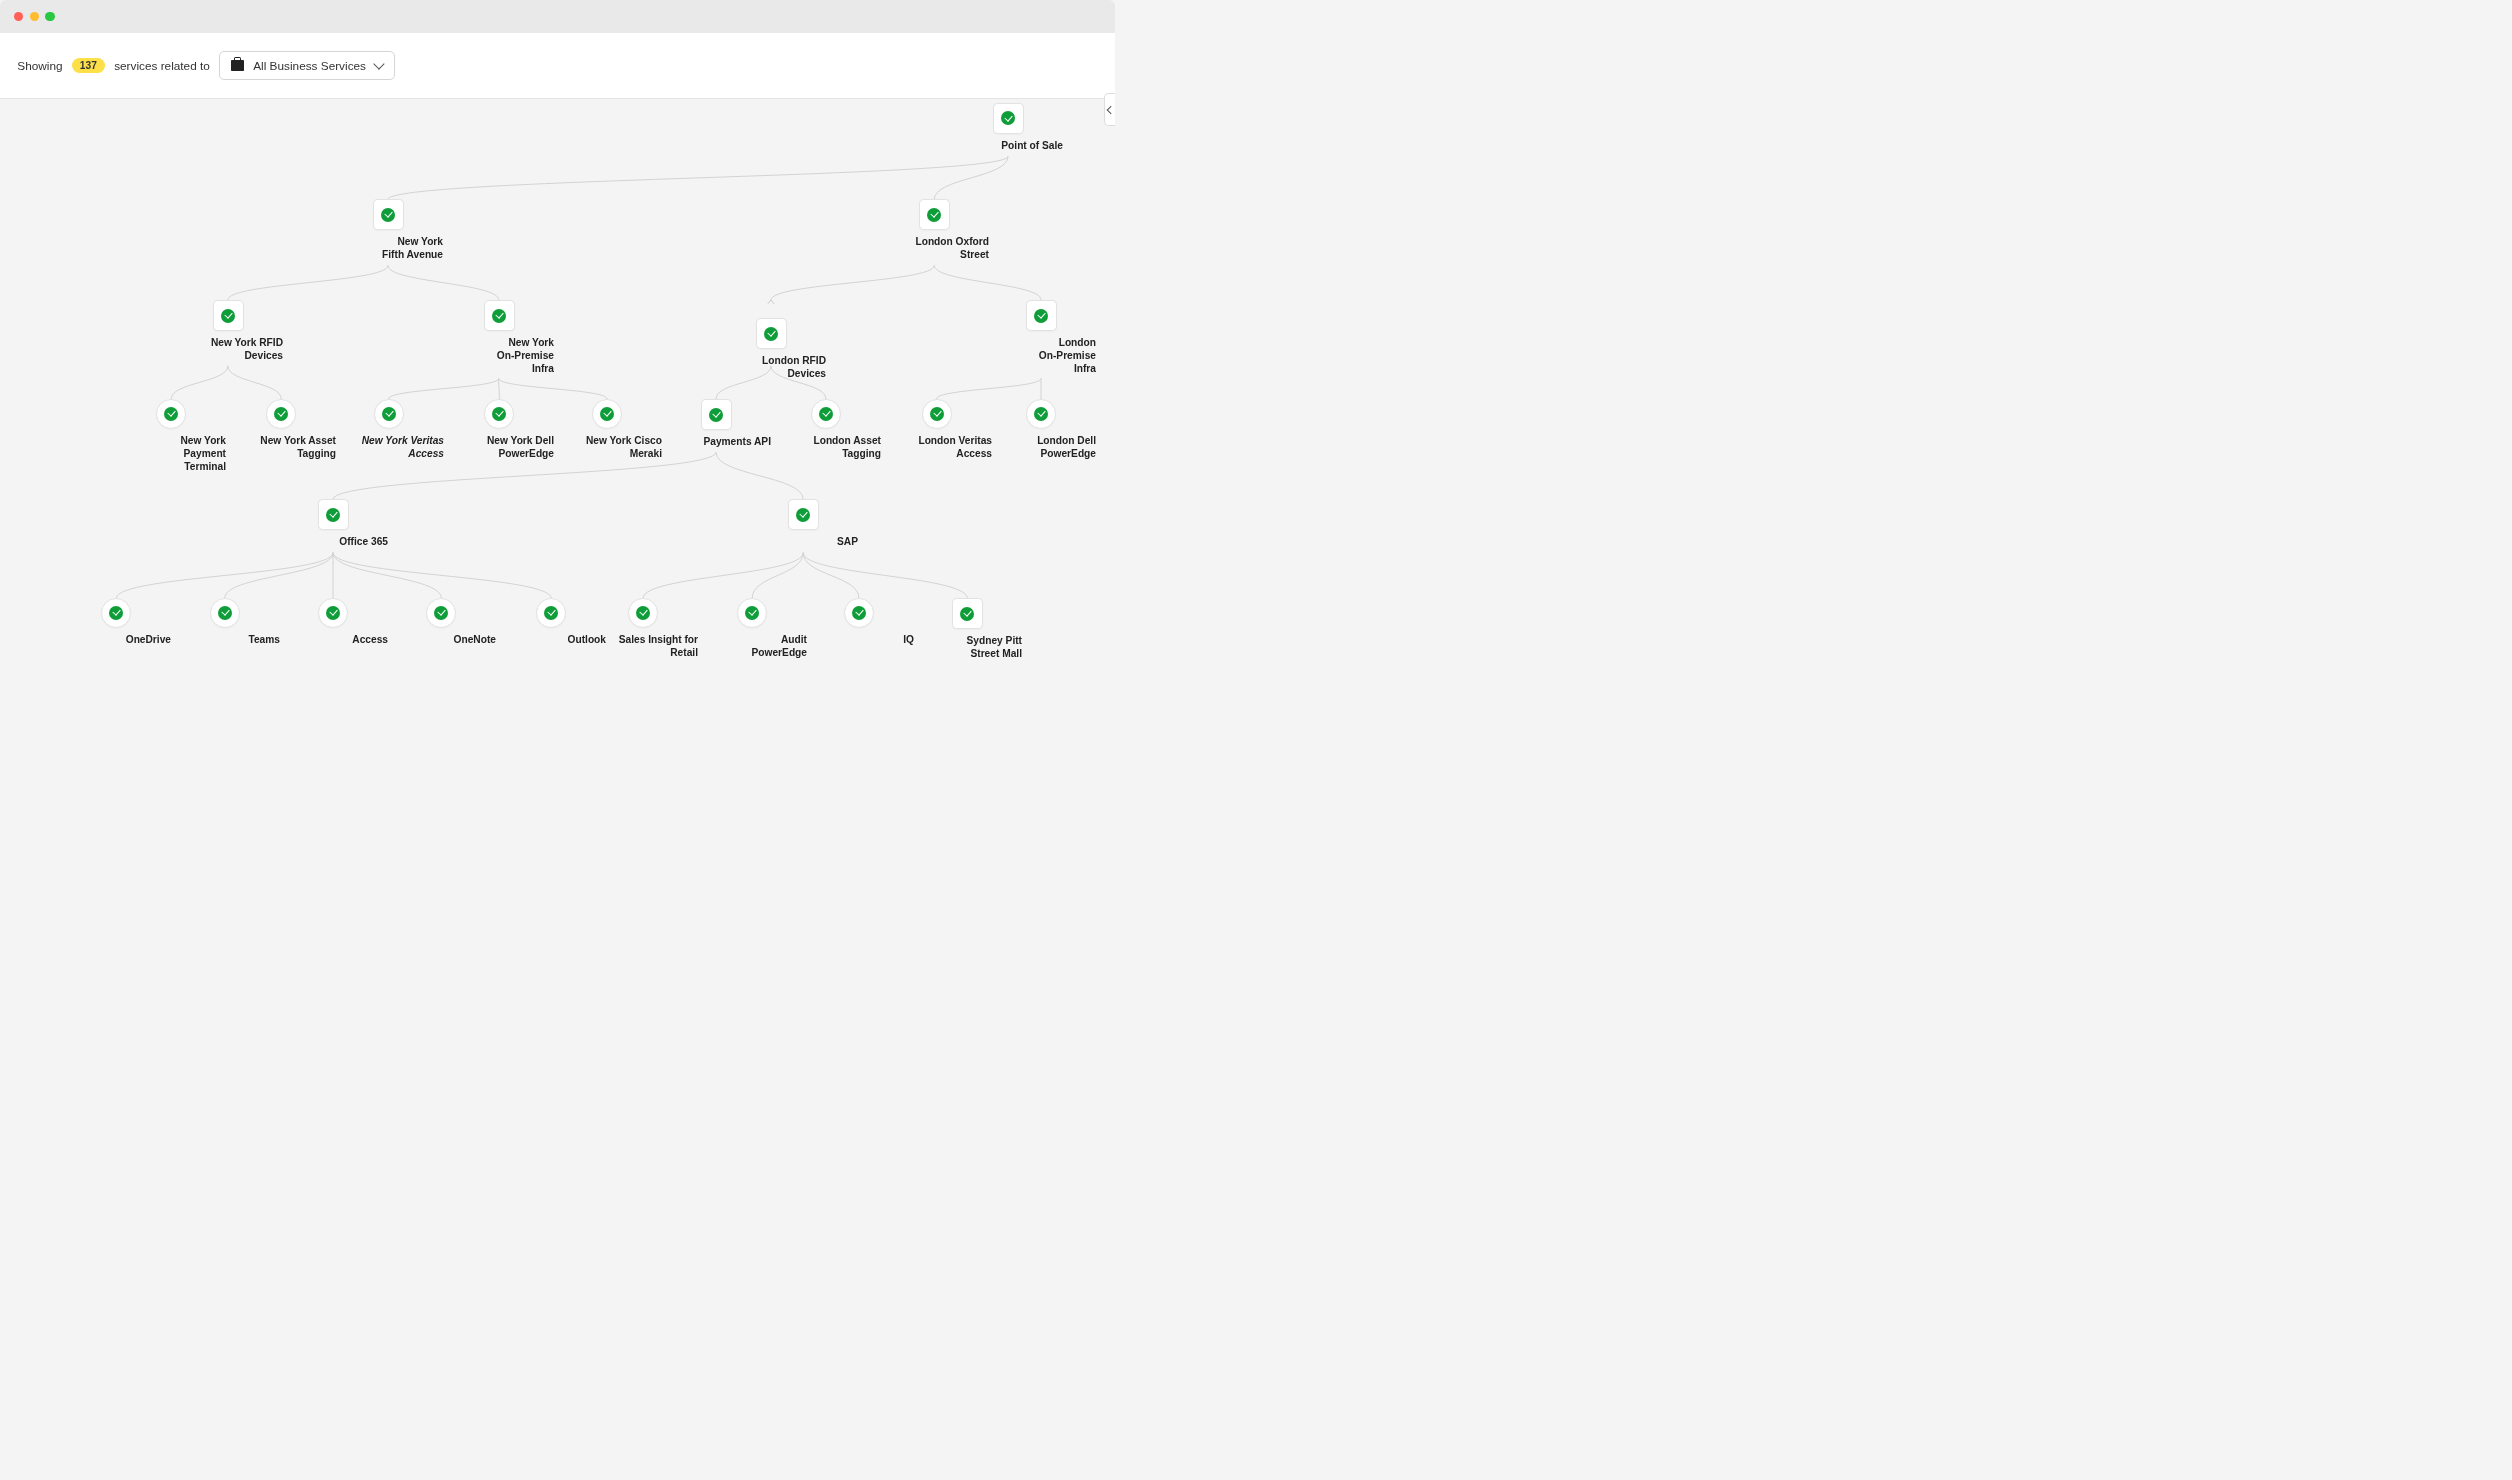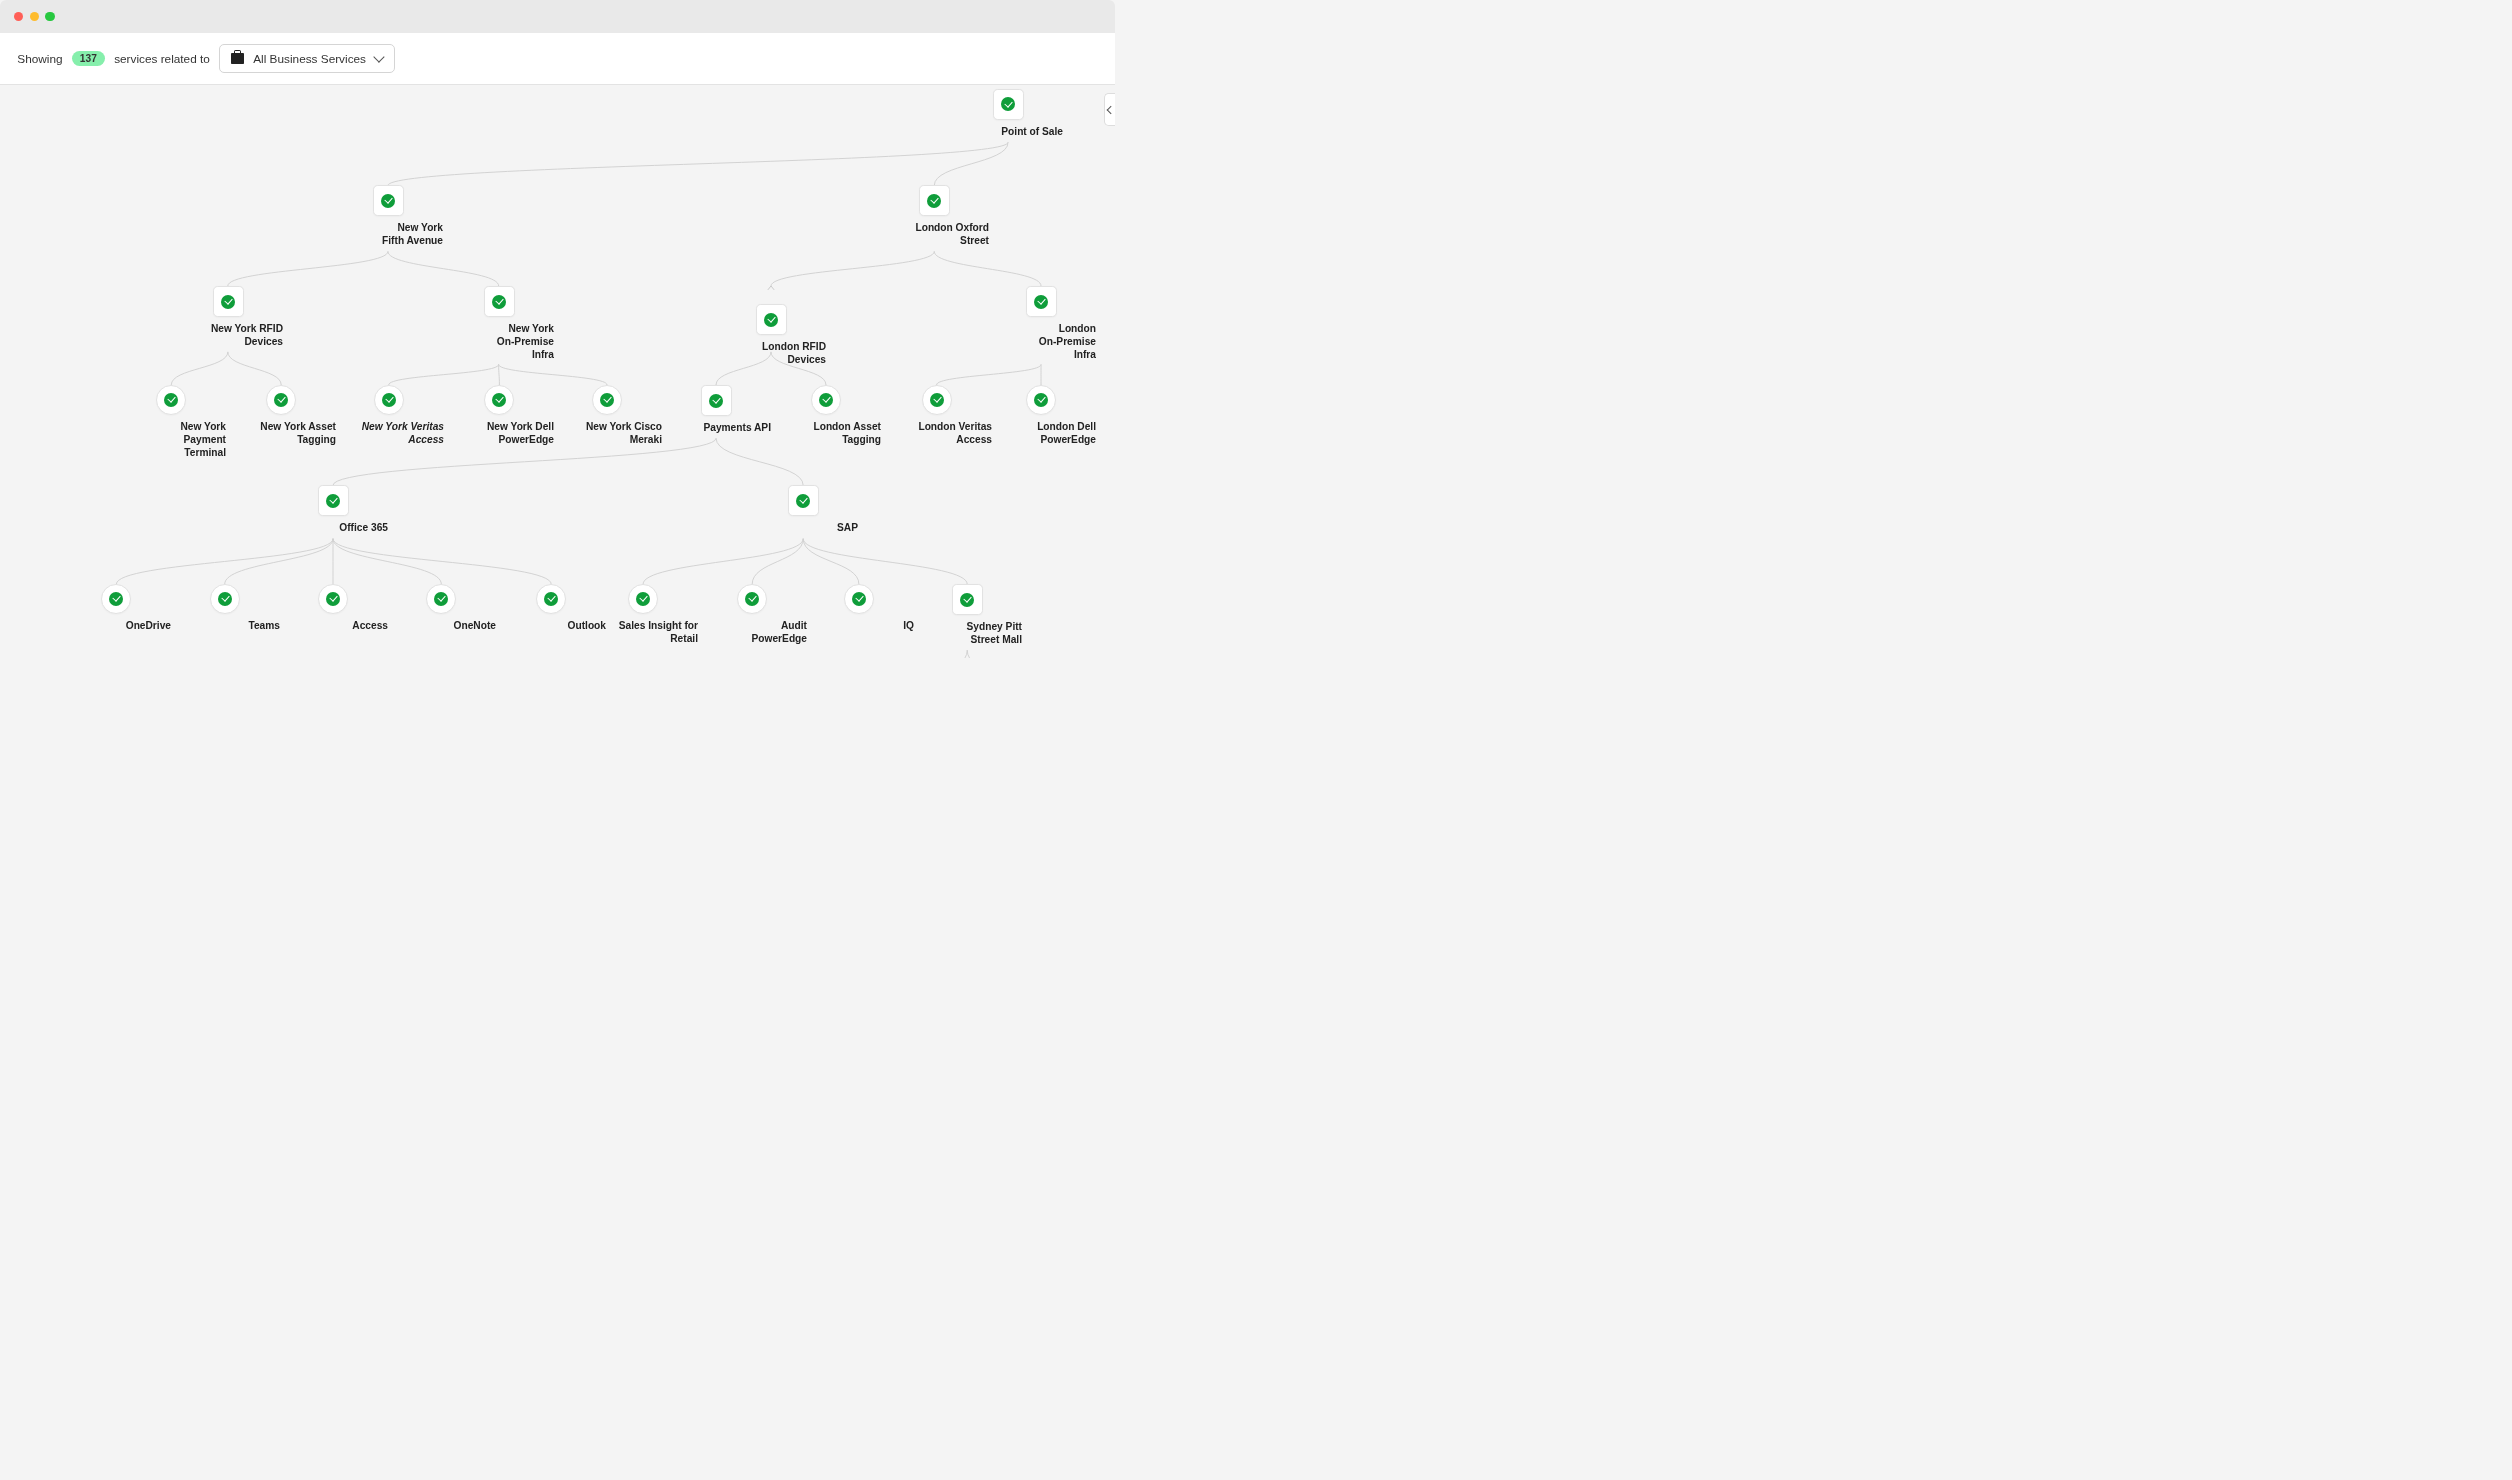--- a/index.html
+++ b/index.html
@@ -2,22 +2,22 @@
 <html style="font-size:12.6px"><head>
 <meta charset="utf-8">
 <style>
 * { box-sizing: border-box; margin: 0; padding: 0; }
 body { font-family: -apple-system, BlinkMacSystemFont, "Segoe UI", Helvetica, Arial, sans-serif; background: #f4f4f4; width: 1115px; height: 658px; overflow: hidden; position: relative; }
 .titlebar { height: 33px; background: #e9e9e9; border-top-left-radius: 6.3px; border-top-right-radius: 6.3px; display: flex; align-items: center; padding-left: 14px; gap: 6.3px; }
 .dot { width: 9.4px; height: 9.4px; border-radius: 50%; }
 .dot.red { background: #ff5f57; }
 .dot.yellow { background: #febc2e; }
 .dot.green { background: #28c840; }
-.header { height: 52px; background: #fff; border-bottom: 0.8px solid #e3e3e3; display: flex; align-items: center; padding: 0 17.3px; gap: 9.4px; font-size: 11.8px; color: #333; }
-.count-badge { background: #86efac; color: #333; font-weight: 600; padding: 2.4px 7.9px; border-radius: 9.4px; font-size: 10.2px; }
+.header { height: 66px; background: #fff; border-bottom: 0.8px solid #e3e3e3; display: flex; align-items: center; padding: 0 17.3px; gap: 9.4px; font-size: 11.8px; color: #333; }
+.count-badge { background: #fde047; color: #333; font-weight: 600; padding: 2.4px 7.9px; border-radius: 9.4px; font-size: 10.2px; }
 .dropdown { display: flex; align-items: center; gap: 9.4px; border: 0.8px solid #d5d5d5; border-radius: 5px; padding: 6.3px 11px; cursor: pointer; font-size: 11.8px; color: #333; }
 .brief-icon { width: 12.6px; height: 10.2px; background: #222; position: relative; border-radius: 0.8px; }
 .brief-icon::before { content: ""; position: absolute; top: -3.1px; left: 3.1px; width: 4.7px; height: 2.4px; border: 1.2px solid #222; border-bottom: none; border-radius: 1.6px 1.6px 0 0; }
 .chevron { width: 7.9px; height: 7.9px; border-right: 1.6px solid #555; border-bottom: 1.6px solid #555; transform: rotate(45deg); margin-top: -3.1px; }
 .canvas { position: relative; width: 100%; height: calc(100% - 85px); background: #f4f4f4; }
 svg.edges { position: absolute; top: 0; left: 0; width: 100%; height: 100%; pointer-events: none; }
 .node { position: absolute; transform: translate(-50%, 0); text-align: right; width: 110px; }
 .node-card { width: 31px; height: 31px; background: #fff; border: 0.8px solid #e2e2e2; border-radius: 4.7px; display: flex; align-items: center; justify-content: center; margin: 0 auto 6.3px; box-shadow: 0 0.8px 1.6px rgba(0,0,0,0.03); }
 .node-circle { width: 30px; height: 30px; background: #fff; border: 0.8px solid #e2e2e2; border-radius: 50%; display: flex; align-items: center; justify-content: center; margin: 0 auto 6.3px; box-shadow: 0 0.8px 1.6px rgba(0,0,0,0.03); }
 .status-dot { width: 14px; height: 14px; border-radius: 50%; background: #0f9d3a; display: flex; align-items: center; justify-content: center; }

